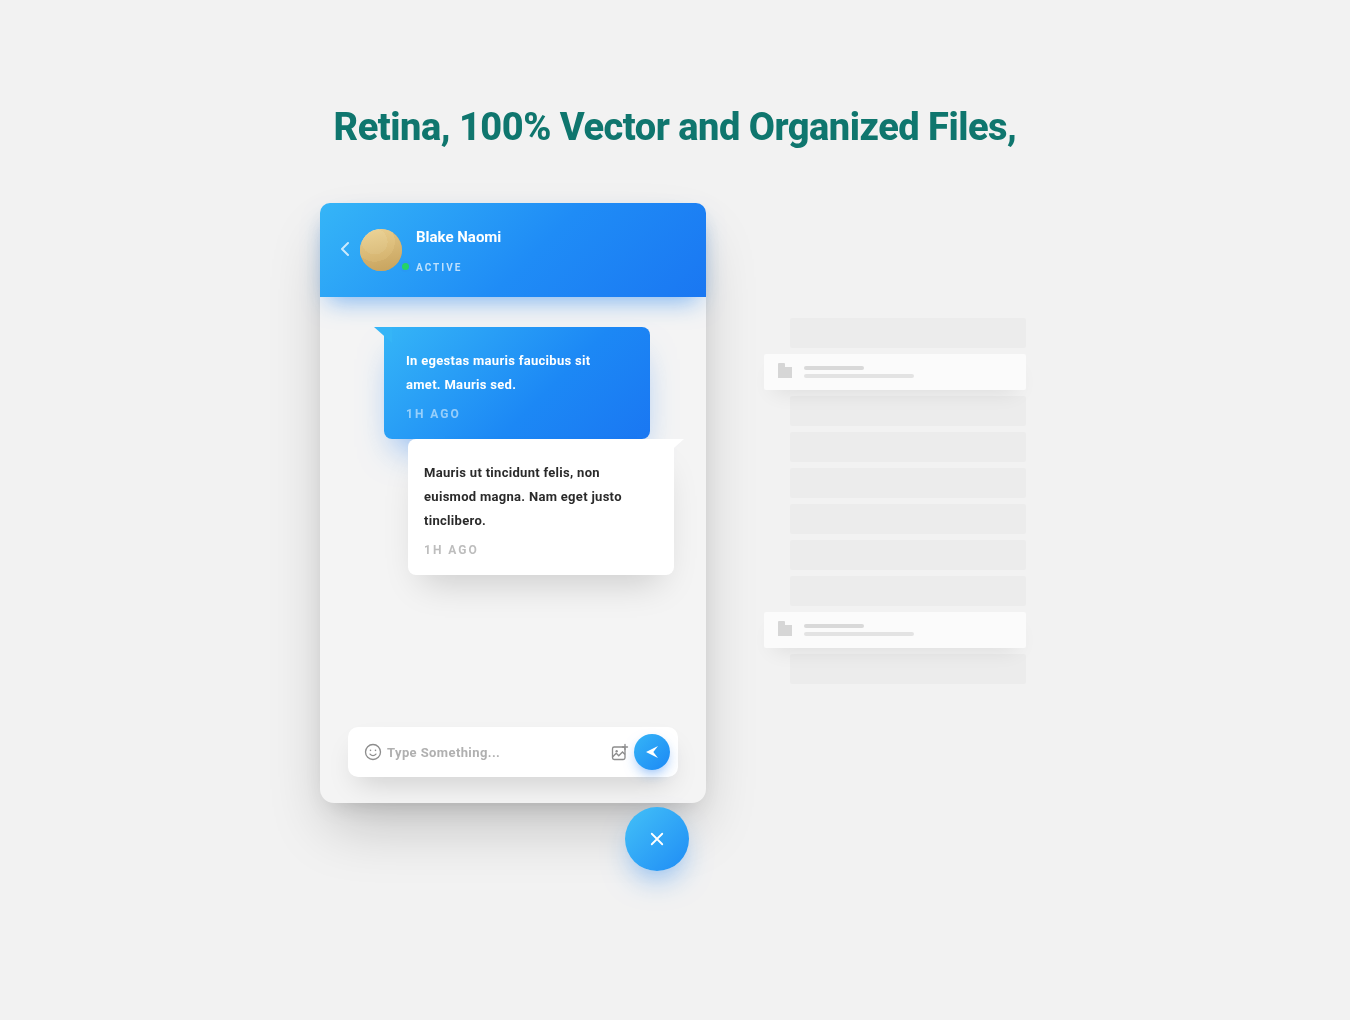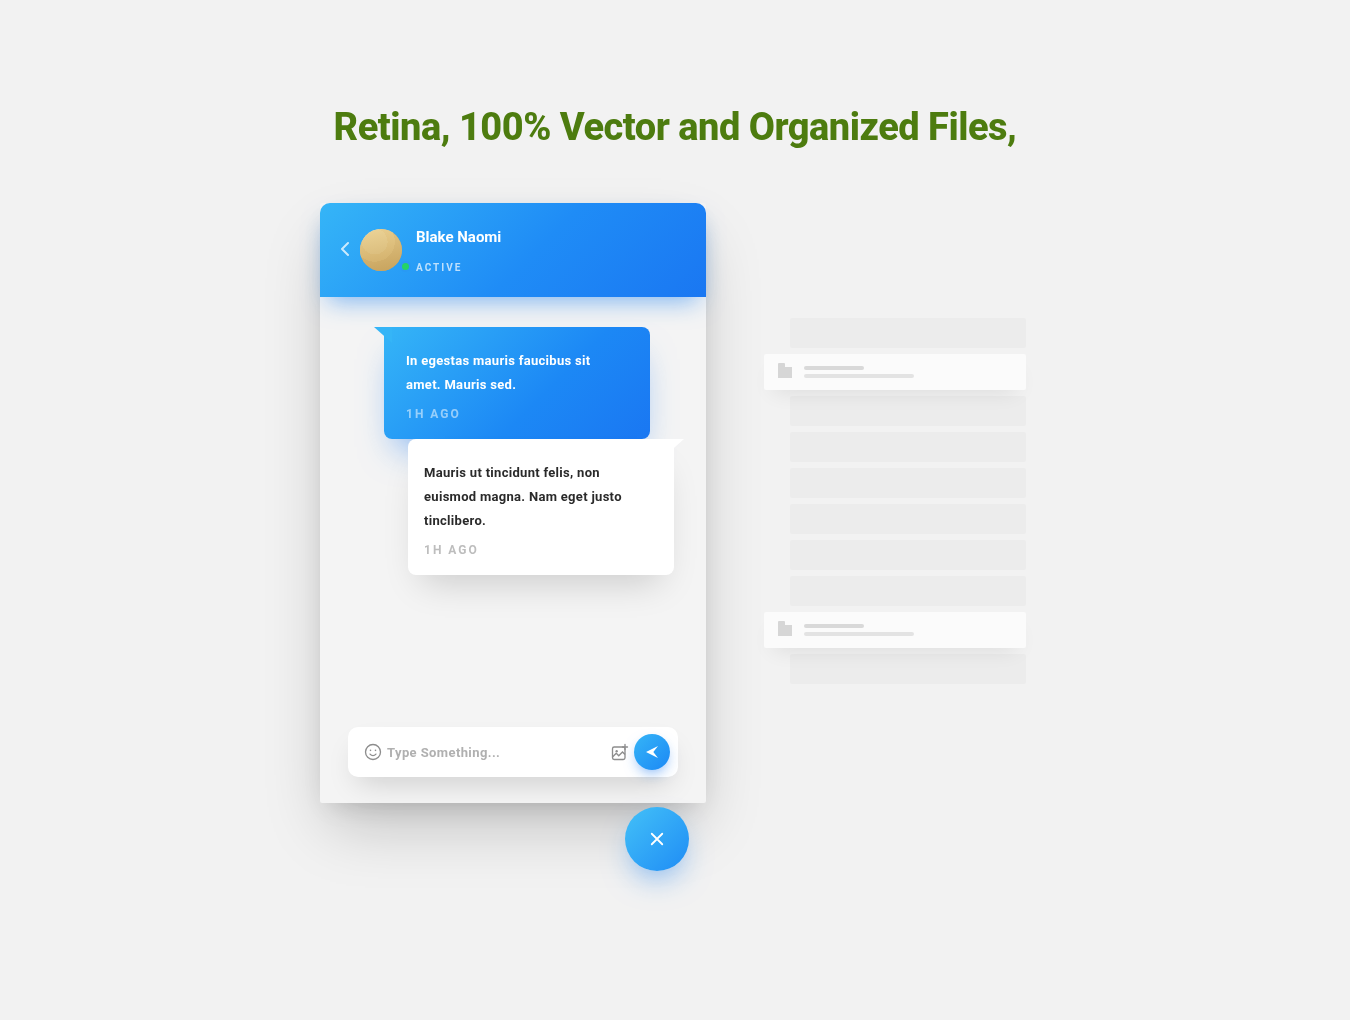--- a/index.html
+++ b/index.html
@@ -12,33 +12,33 @@
     overflow: hidden;
   }
 
   .headline {
     position: absolute;
     top: 105px;
     left: 0; right: 0;
     text-align: center;
     font-size: 38px;
     font-weight: 800;
-    color: #4d7c0f;
+    color: #0f766e;
     letter-spacing: -0.5px;
   }
 
   
   .chat-card {
     position: absolute;
     top: 203px;
     left: 320px;
     width: 386px;
     height: 600px;
     background: #f4f4f4;
-    border-radius: 2px;
+    border-radius: 14px;
     box-shadow: 0 30px 60px -10px rgba(0,0,0,0.22),
                 0 10px 25px -10px rgba(0,0,0,0.15);
     overflow: visible;
   }
 
   .chat-header {
     height: 94px;
     border-radius: 10px 10px 0 0;
     background: linear-gradient(135deg, #35b5f7 0%, #1f8cf6 55%, #1a77f2 100%);
     box-shadow: 0 12px 25px -8px rgba(30,130,240,0.55);

